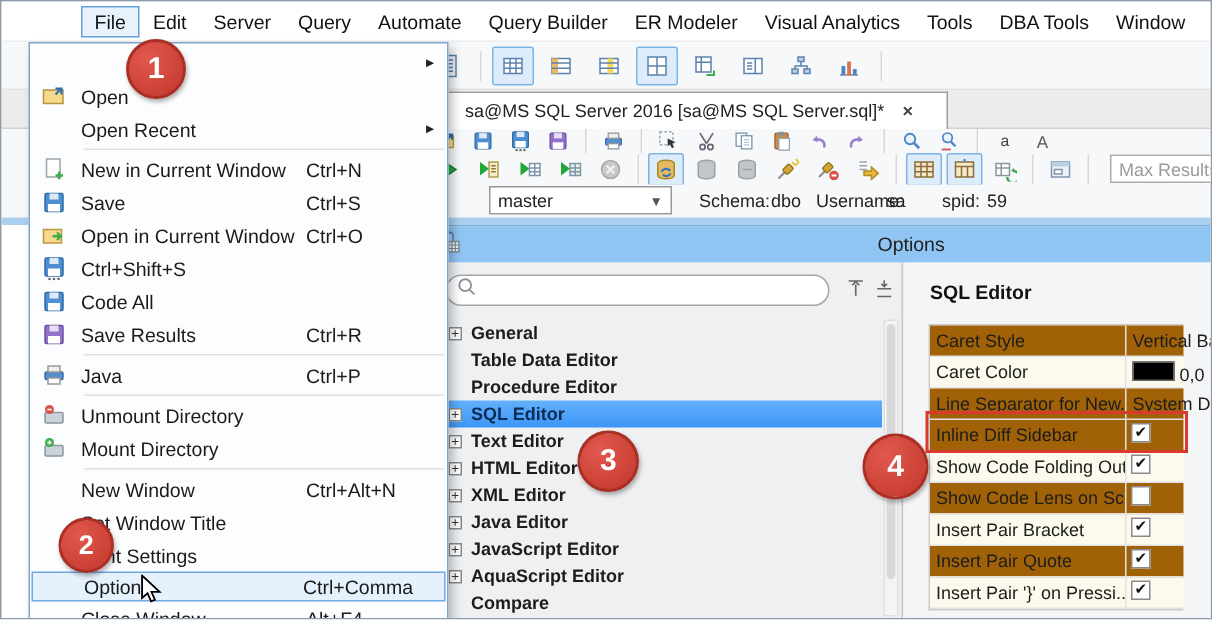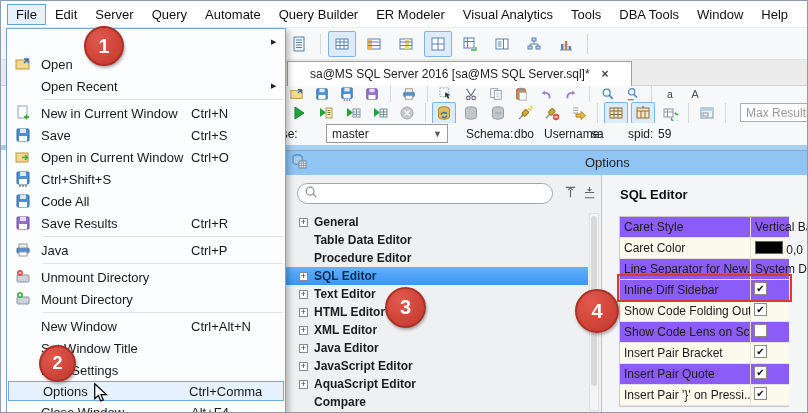--- a/index.html
+++ b/index.html
@@ -5,21 +5,21 @@
   html,body{margin:0;padding:0;background:#fff;}
   #root{position:relative;width:808px;height:413px;overflow:hidden;background:#fff;
         border:1px solid #8e9bab;box-sizing:border-box;
         font-family:"Liberation Sans",sans-serif;-webkit-font-smoothing:antialiased;}
 
   
   #menubar{position:absolute;left:0;top:0;width:100%;height:27px;background:#fff;
            border-bottom:1px solid #ececec;display:flex;align-items:center;
            padding-left:6px;font-size:13px;color:#111;z-index:2;box-sizing:border-box;}
   .mb-item{padding:3px 9px;white-space:nowrap;}
-  .mb-item.active{border:1px solid #66a1d8;background:#e7f2fc;padding:2px 8px;}
+  .mb-item.active{border:1px solid #66a1d8;background:#e7f2fc;padding:2px 8px;margin-left:47px;}
 
   
   #toolbar1{position:absolute;left:0;top:27px;width:100%;height:32px;background:#f7f8fa;
             border-bottom:1px solid #e3e3e3;display:flex;align-items:center;gap:4px;
             padding-left:284px;box-sizing:border-box;}
   .tbtn{width:26px;height:24px;display:flex;align-items:center;justify-content:center;
         border:1px solid transparent;border-radius:2px;flex:none;}
   .tbtn.selected{background:#ddecfa;border-color:#7fb2e5;}
   .tsep{width:1px;height:20px;background:#d8d8d8;margin:0 3px;flex:none;}
 
@@ -77,34 +77,34 @@
   .exp.none{visibility:hidden;}
   .vscroll{position:absolute;right:2px;top:38px;width:10px;bottom:2px;background:#f4f4f4;
            border:1px solid #e0e0e0;box-sizing:border-box;}
   .vthumb{position:absolute;left:1px;right:1px;top:2px;height:170px;background:#d9d9d9;
           border-radius:4px;}
 
   .rightpane{position:absolute;left:318px;top:0;right:0;bottom:0;background:#f4f5f6;}
   .pane-header{position:absolute;left:17px;top:12px;font-weight:bold;font-size:13px;color:#111;}
   .settings{position:absolute;left:16px;top:41px;width:169px;background:#fff;
             border:1px solid #c9c9c9;border-right:none;font-size:12px;color:#1c1c1c;}
-  .srow{display:flex;height:20px;border-bottom:1px solid #e2e2e2;background:#8b5cf6;}
+  .srow{display:flex;height:20px;border-bottom:1px solid #e2e2e2;background:#a16207;}
   .srow.alt{background:#fbfaec;}
   .slabel{width:131px;padding:3px 0 0 4px;border-right:1px solid #e2e2e2;white-space:nowrap;
           overflow:hidden;box-sizing:border-box;}
   .sval{flex:1;position:relative;white-space:nowrap;overflow:visible;}
   .sval .txt{position:absolute;left:4px;top:3px;}
   .cb{width:13px;height:13px;border:1px solid #8a8a8a;background:#fff;margin:2px 0 0 3px;
       font-size:10px;line-height:11px;text-align:center;color:#111;box-sizing:border-box;}
   .swatch{display:inline-block;width:26px;height:11px;background:#000;border:1px solid #666;}
   .redbox{position:absolute;left:14px;top:99px;width:171px;height:24px;border:2px solid #d93a2e;
           z-index:4;pointer-events:none;}
 
   
-  #filemenu{position:absolute;left:5px;top:27px;width:280px;height:386px;background:#fcfdfe;
+  #filemenu{position:absolute;left:18px;top:27px;width:280px;height:386px;background:#fcfdfe;
             border:1px solid #7ea6cd;box-shadow:3px 3px 6px rgba(0,0,0,.25);z-index:10;
             font-size:13px;color:#1a1a1a;padding-top:2px;box-sizing:border-box;}
   .mi{height:22px;display:flex;align-items:center;padding:0 4px 0 8px;}
   .mi .ic{width:26px;flex:none;display:flex;align-items:center;}
   .mi .lbl{flex:1;white-space:nowrap;}
   .mi .sc{width:80px;flex:none;white-space:nowrap;}
   .mi .arr{width:10px;flex:none;font-size:7px;color:#222;}
   .mi.hl{background:#e5f1fc;border:1px solid #73a9e3;height:20px;margin:0 1px;box-sizing:border-box;}
   .msep{height:1px;background:#e0e0e0;margin:2px 2px 2px 36px;}
 

